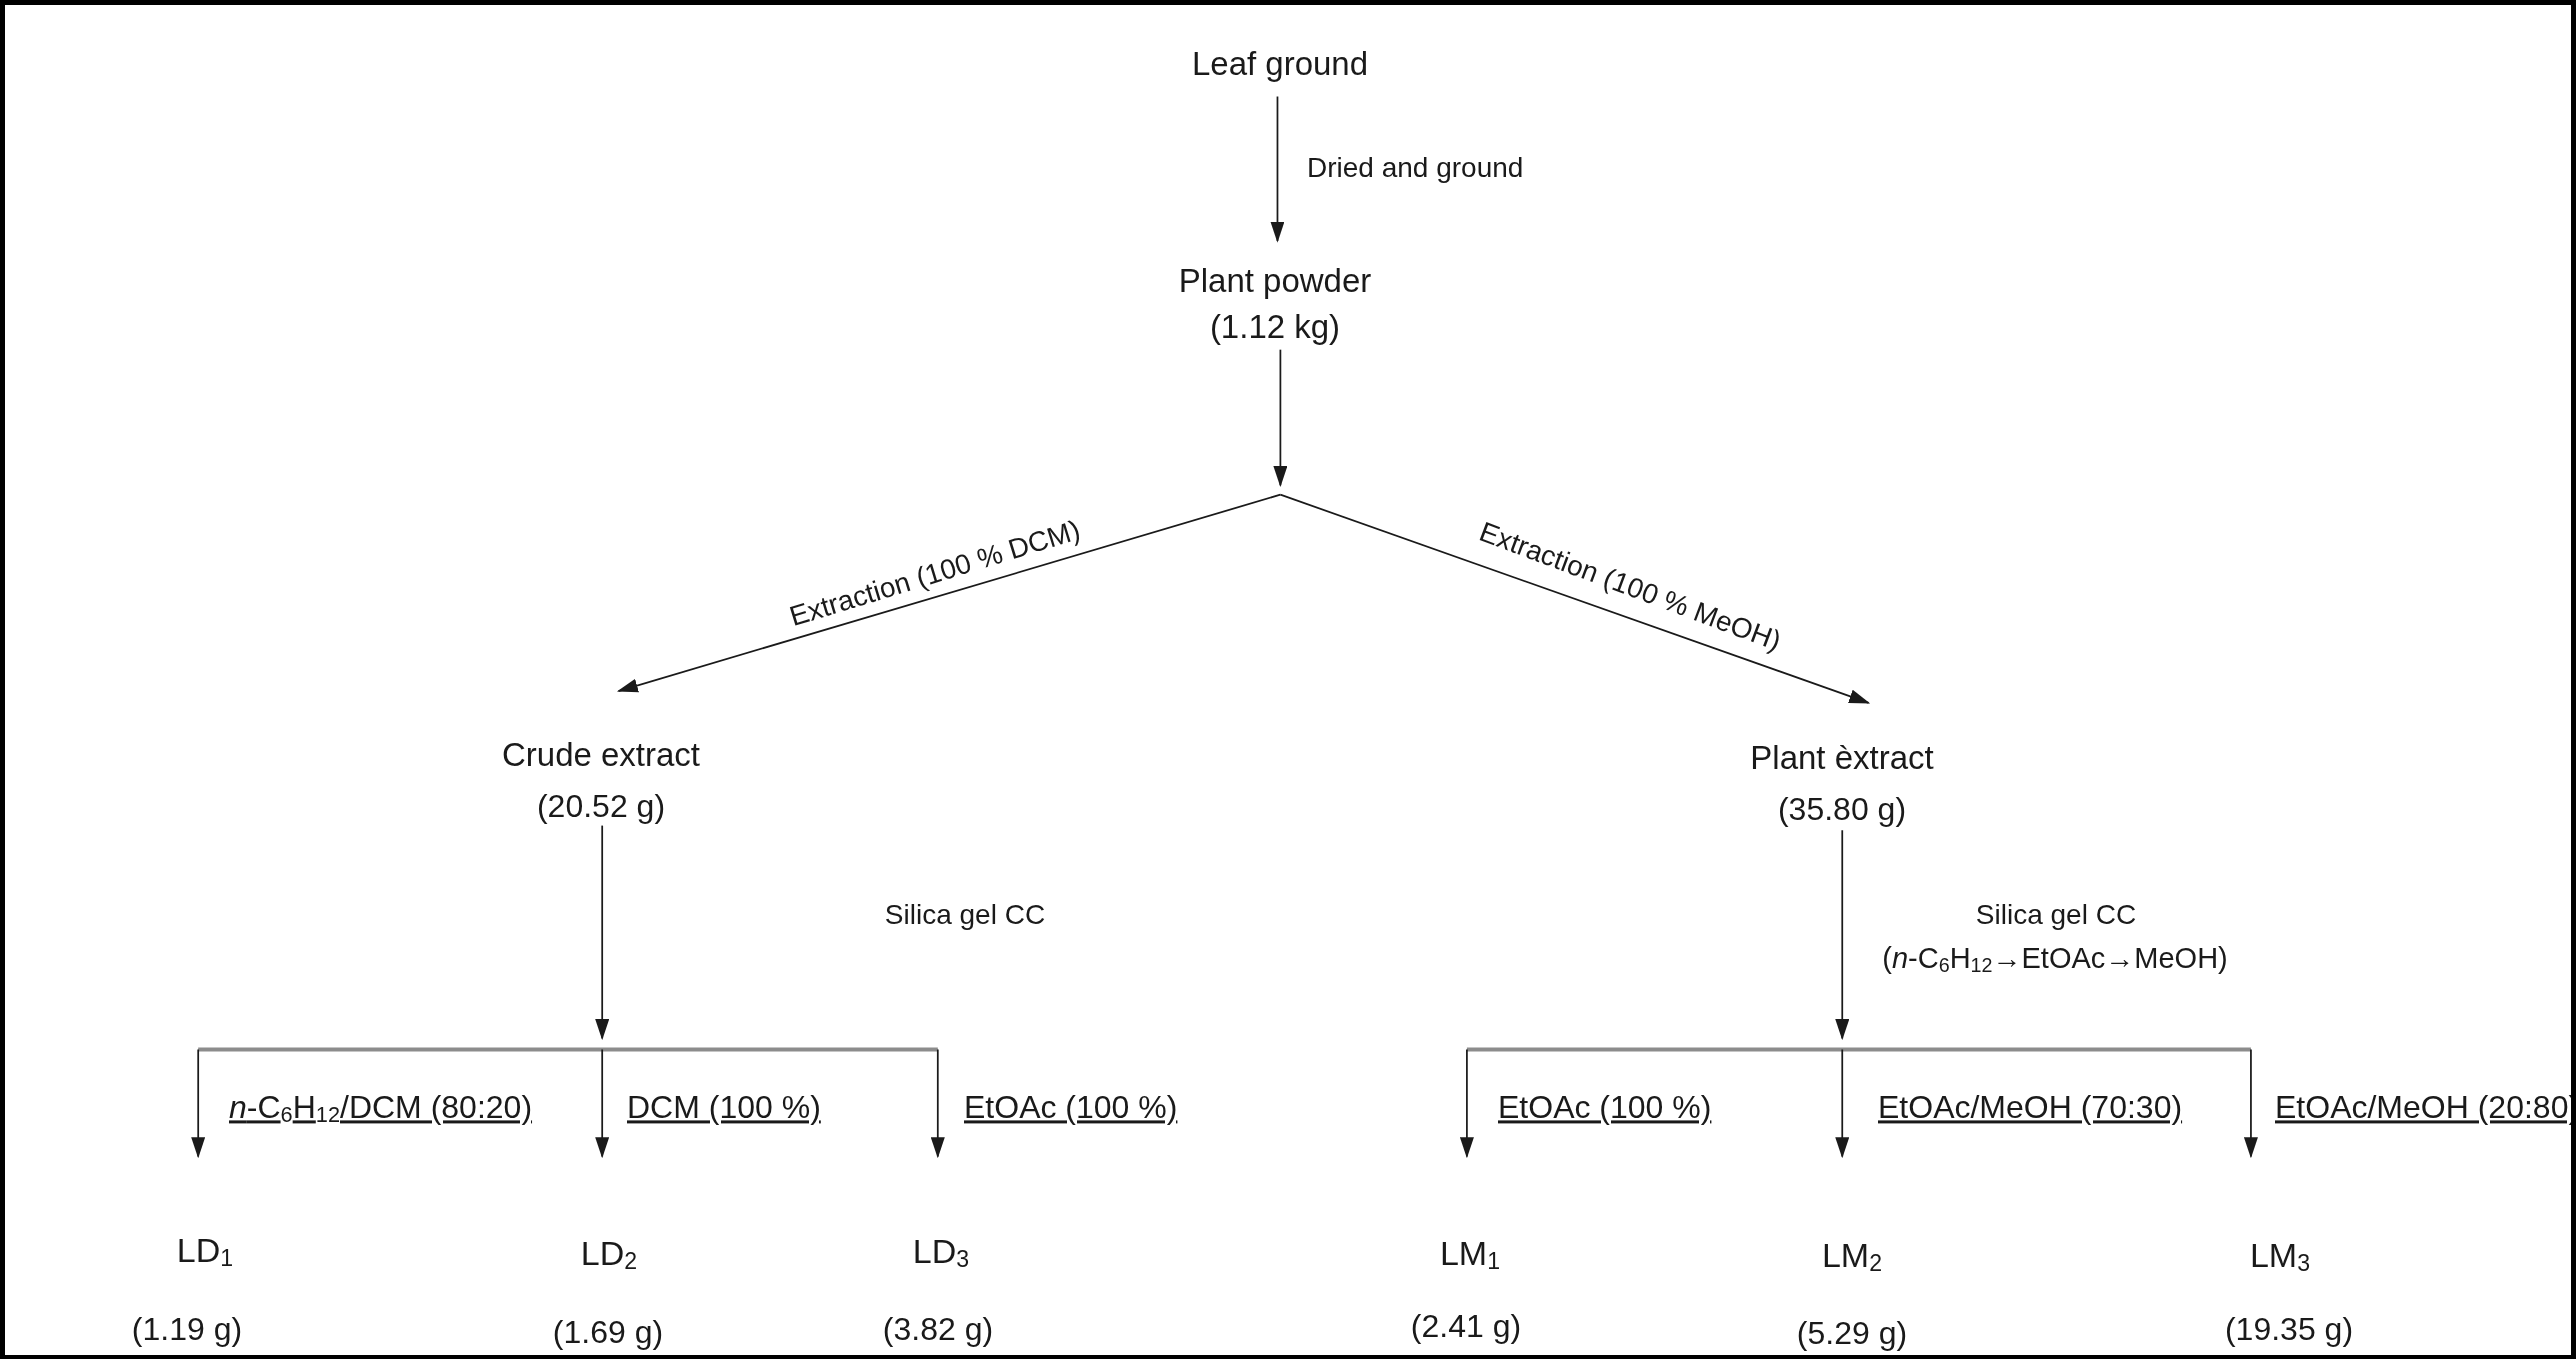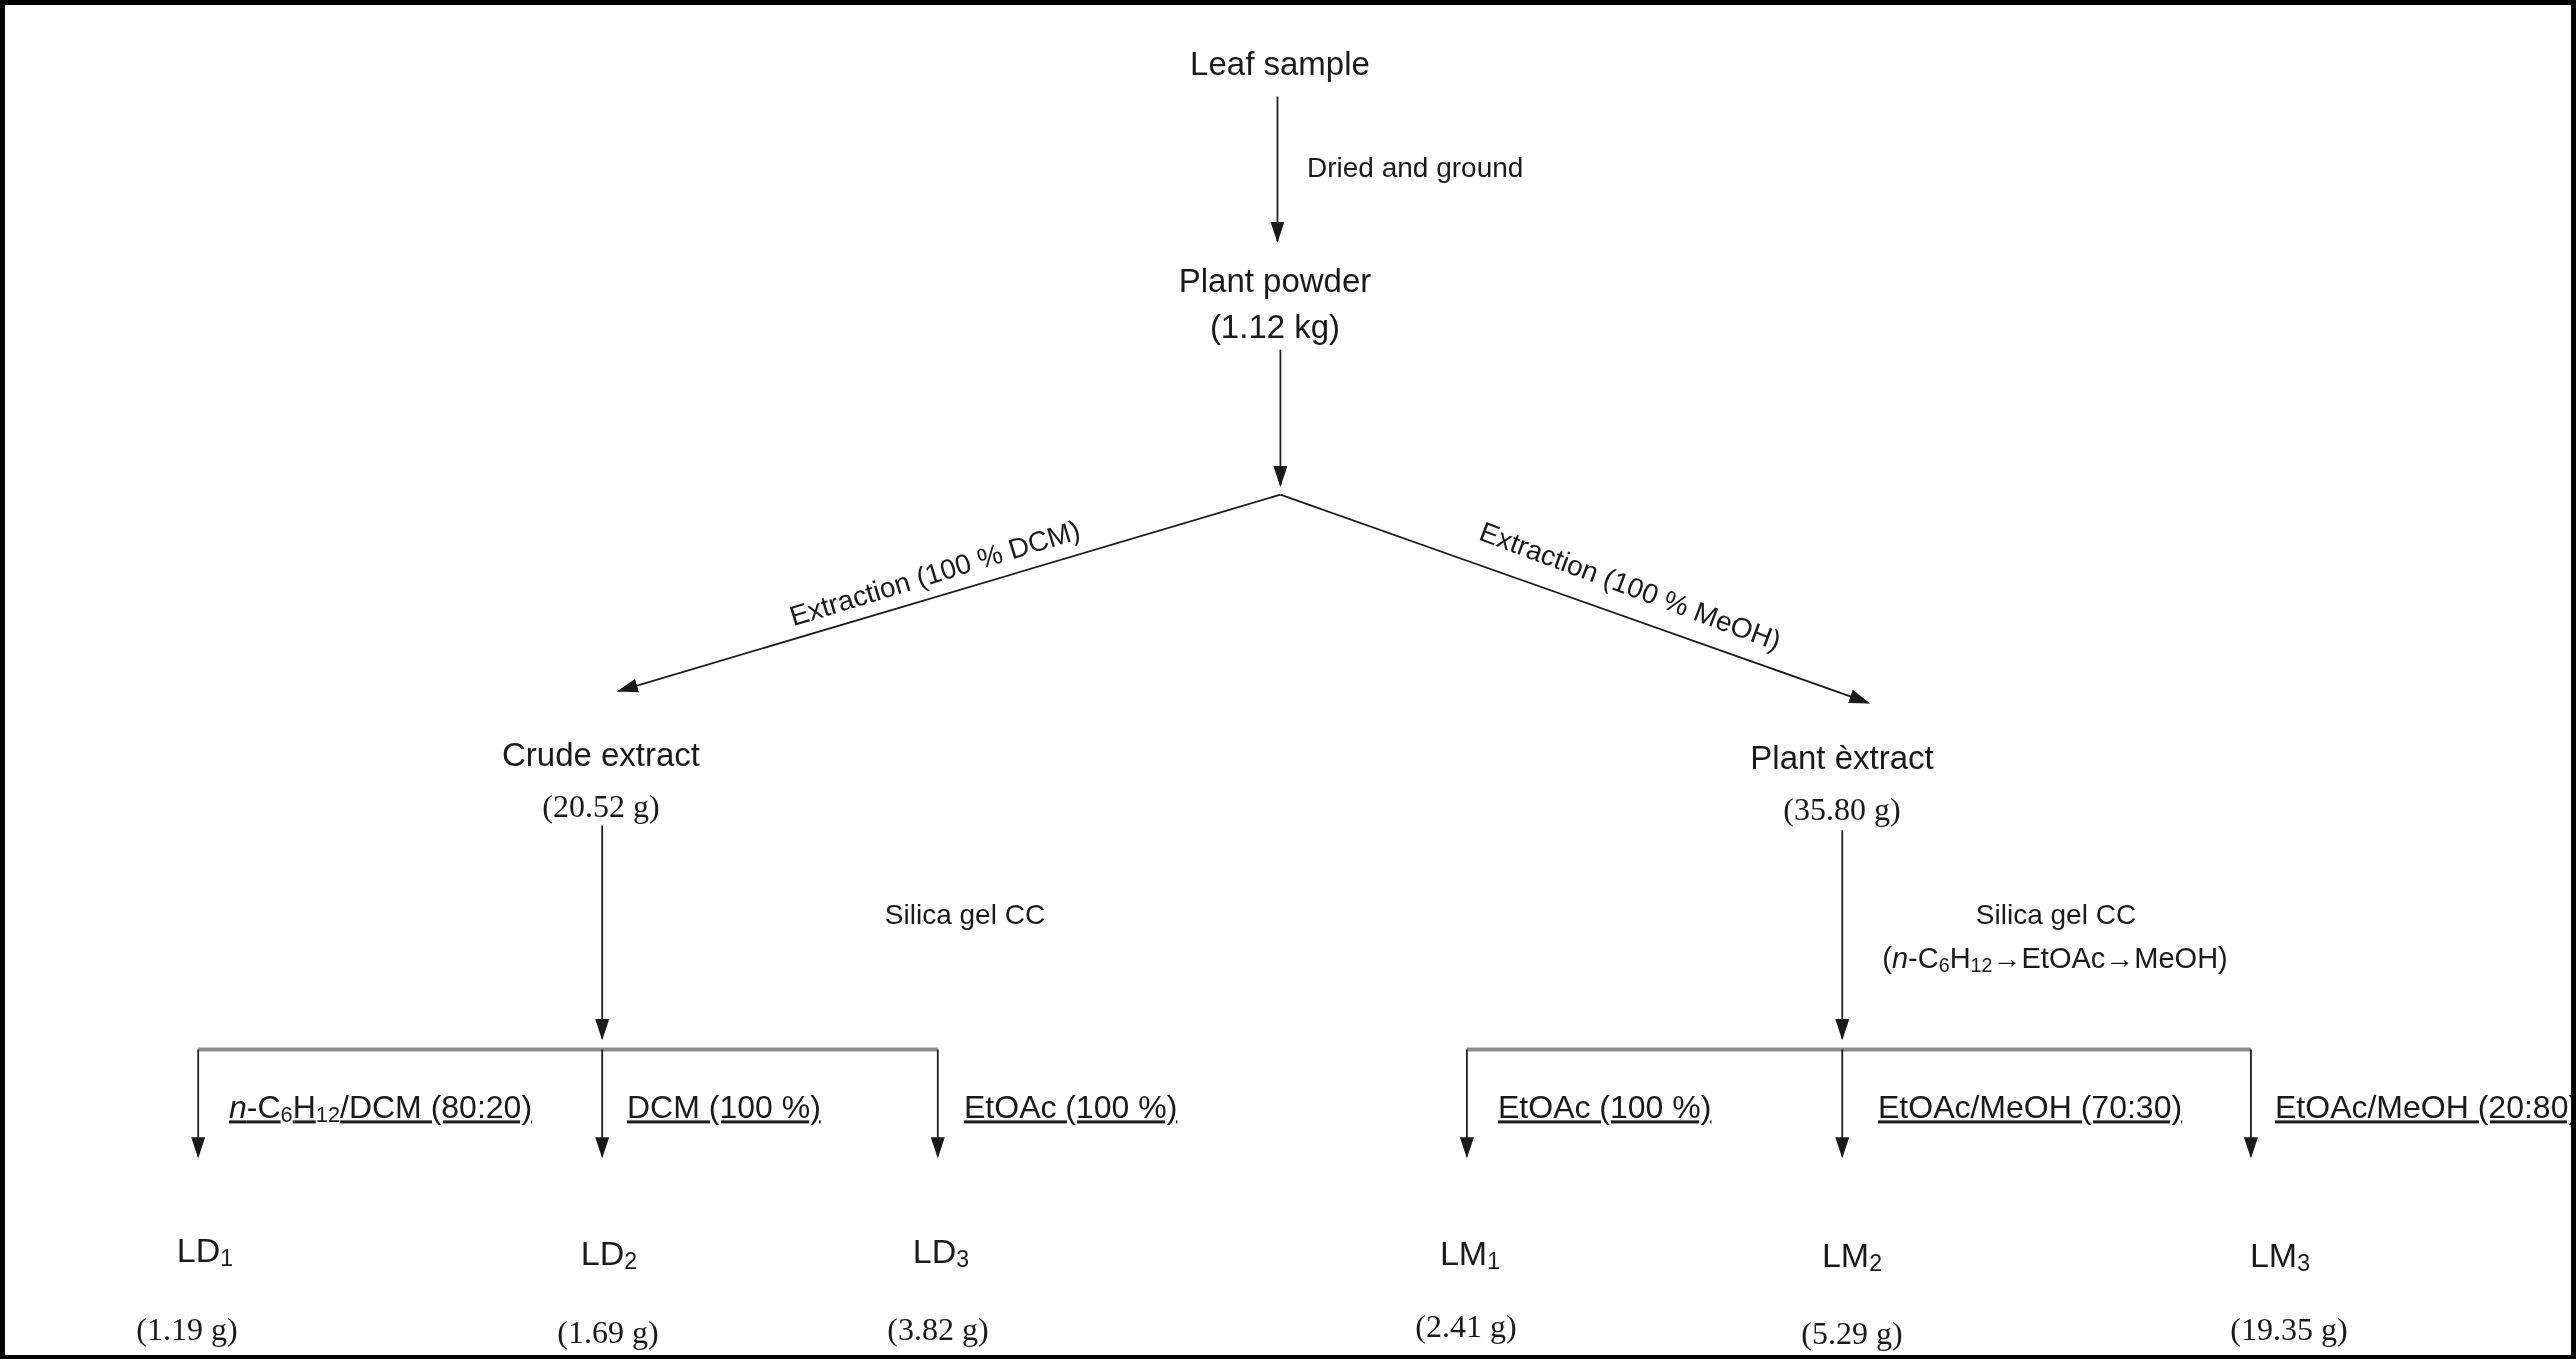--- a/index.html
+++ b/index.html
@@ -8,21 +8,21 @@
           font-family:"Liberation Sans", sans-serif;color:var(--ink);overflow:hidden;}
   .frame{position:absolute;inset:0;border:5.8px solid var(--frame);pointer-events:none;}
   svg.connectors{position:absolute;left:0;top:0;width:2576px;height:1360px;}
   .ln{stroke:var(--ink);stroke-width:3;fill:none;}
   .bar{stroke:var(--bar);stroke-width:7;fill:none;}
   .ah{fill:var(--ink);}
   .t{position:absolute;white-space:nowrap;color:var(--ink);
      transform:translate(-50%,-50%);font-size:33px;line-height:1.1;}
   .la{transform:translateY(-50%);text-align:center;} 
   .fs45{font-size:32px;text-decoration:underline;} .fs48{font-size:28px;} .fs50{font-size:29px;}
-  .fs54{font-size:32px;font-family:Liberation Serif, serif;} .fs58{font-size:34px;}
+  .fs54{font-size:32px;} .fs58{font-size:34px;}
   .rotl{transform:translate(-50%,-50%) rotate(-17deg);}
   .rotr{transform:translate(-50%,-50%) rotate(20.5deg);}
   sub{font-size:68%;line-height:0;position:relative;top:0.18em;vertical-align:baseline;}
   i{font-style:italic;}
 </style>
 </head>
 <body>
 
 <div class="canvas">
 
@@ -41,21 +41,21 @@
     <line class="ln" x1="339" y1="1795" x2="339" y2="1978" marker-end="url(#ah)"></line>
     <line class="ln" x1="1030" y1="1795" x2="1030" y2="1978" marker-end="url(#ah)"></line>
     <line class="ln" x1="1604" y1="1795" x2="1604" y2="1978" marker-end="url(#ah)"></line>
     <line class="ln" x1="3151" y1="1420" x2="3151" y2="1776" marker-end="url(#ah)"></line>
     <line class="bar" x1="2509" y1="1795" x2="3850" y2="1795"></line>
     <line class="ln" x1="2509" y1="1795" x2="2509" y2="1978" marker-end="url(#ah)"></line>
     <line class="ln" x1="3151" y1="1795" x2="3151" y2="1978" marker-end="url(#ah)"></line>
     <line class="ln" x1="3850" y1="1795" x2="3850" y2="1978" marker-end="url(#ah)"></line>
   </svg>
 
-  <div class="t" style="left:1280px;top:64px">Leaf sample</div>
+  <div class="t" style="left:1280px;top:64px">Leaf ground</div>
   <div class="t la fs48" style="left:1307px;top:168px">Dried and ground</div>
   <div class="t" style="left:1275px;top:281px">Plant powder</div>
   <div class="t" style="left:1275px;top:327px">(1.12 kg)</div>
 
   <div class="t rotl fs48" style="left:935px;top:574px">Extraction (100 % DCM)</div>
   <div class="t rotr fs48" style="left:1630px;top:587px">Extraction (100 % MeOH)</div>
 
   <div class="t" style="left:601px;top:755px">Crude extract</div>
   <div class="t fs54" style="left:601px;top:807px">(20.52 g)</div>
   <div class="t" style="left:1842px;top:758px">Plant èxtract</div>

